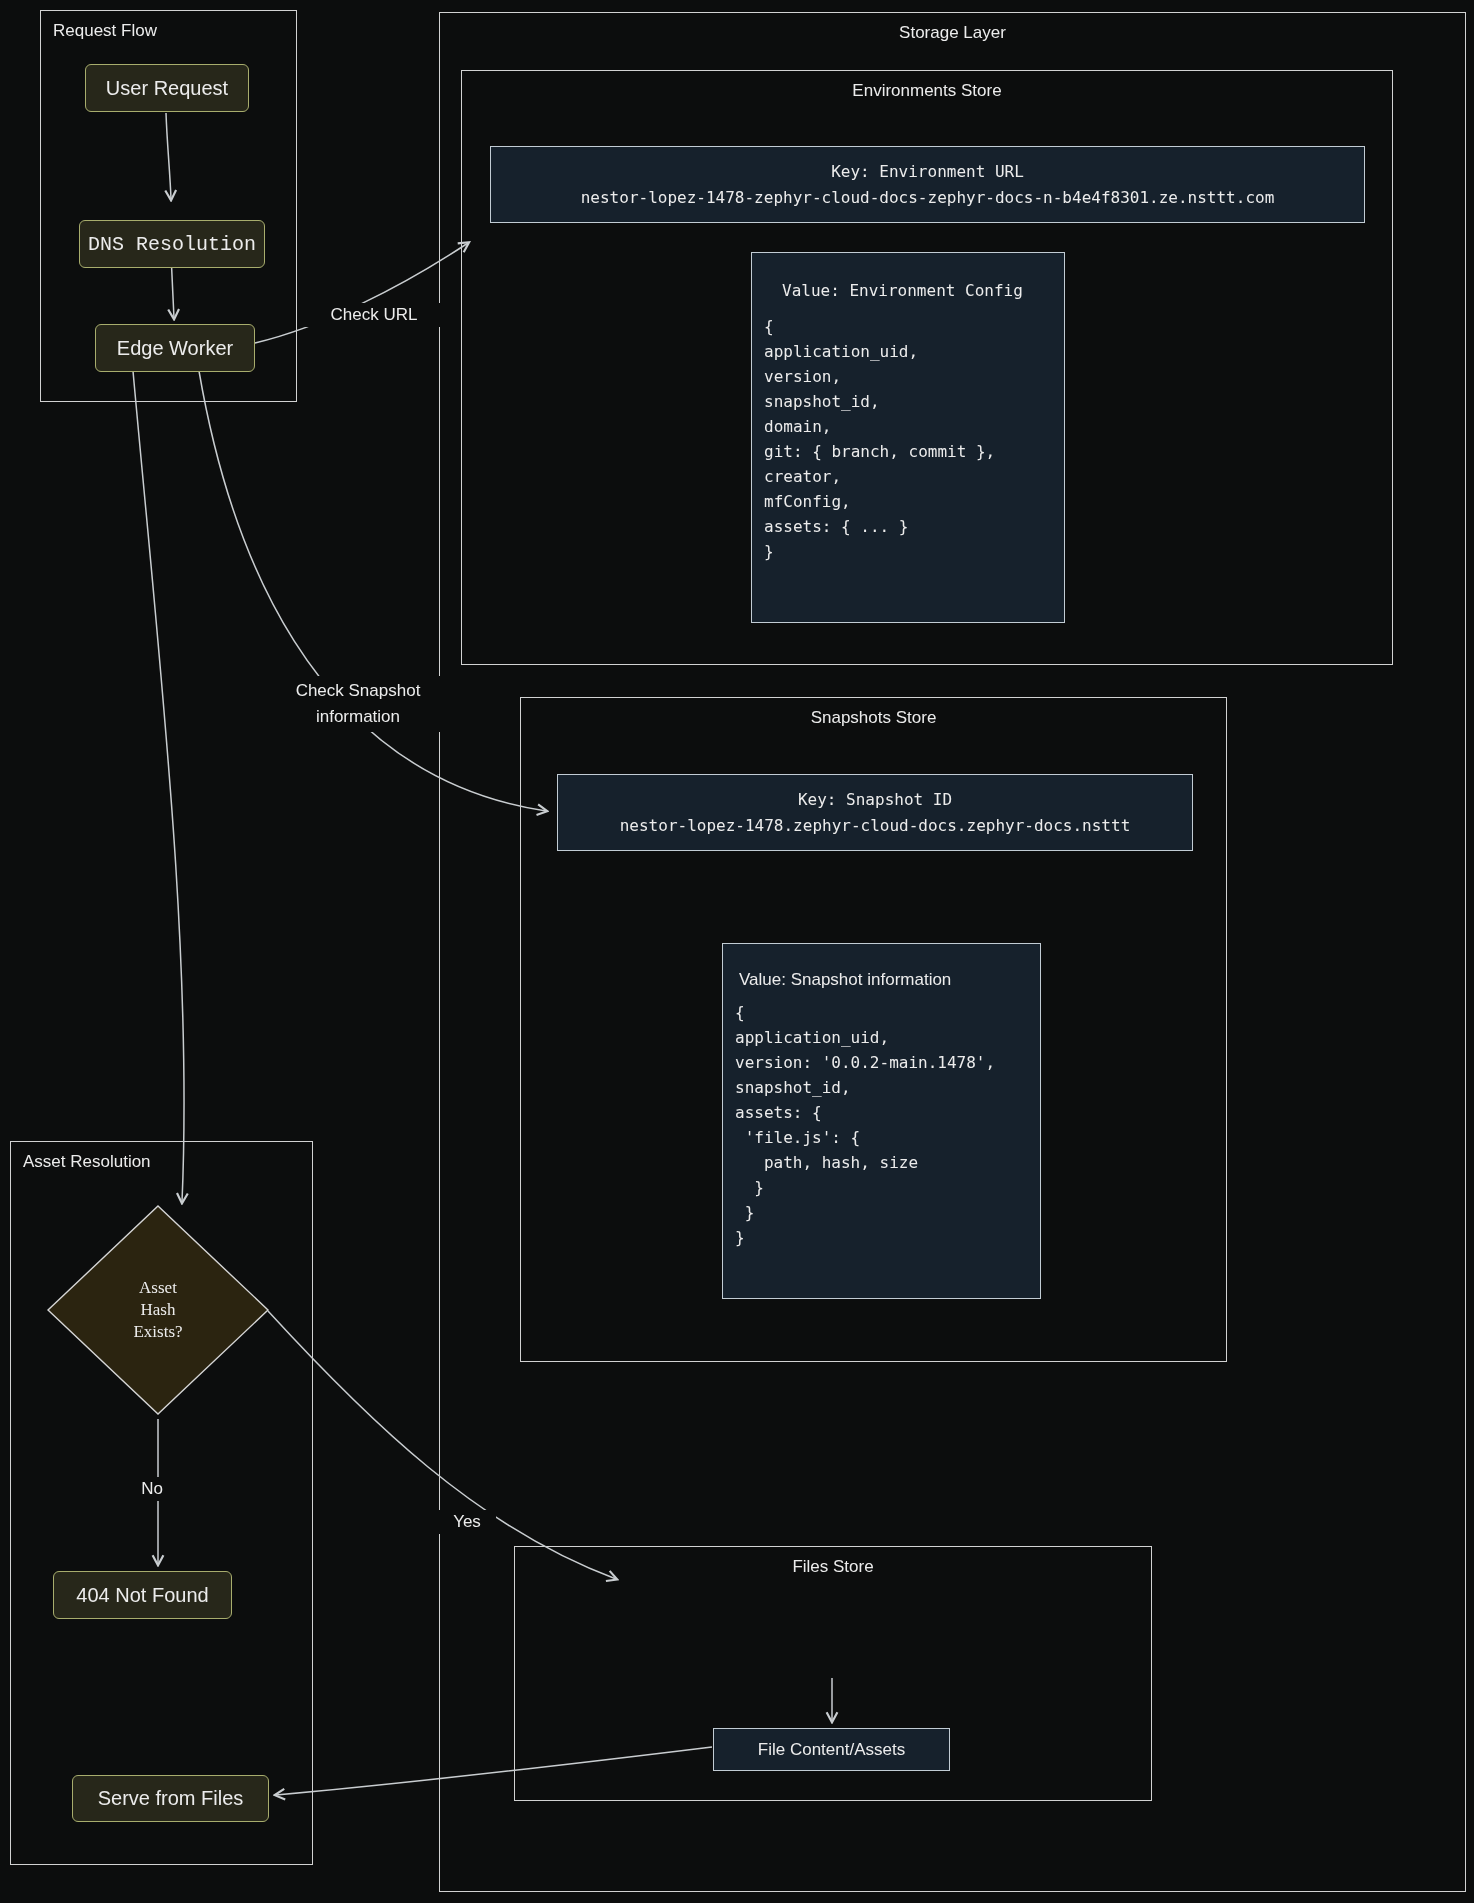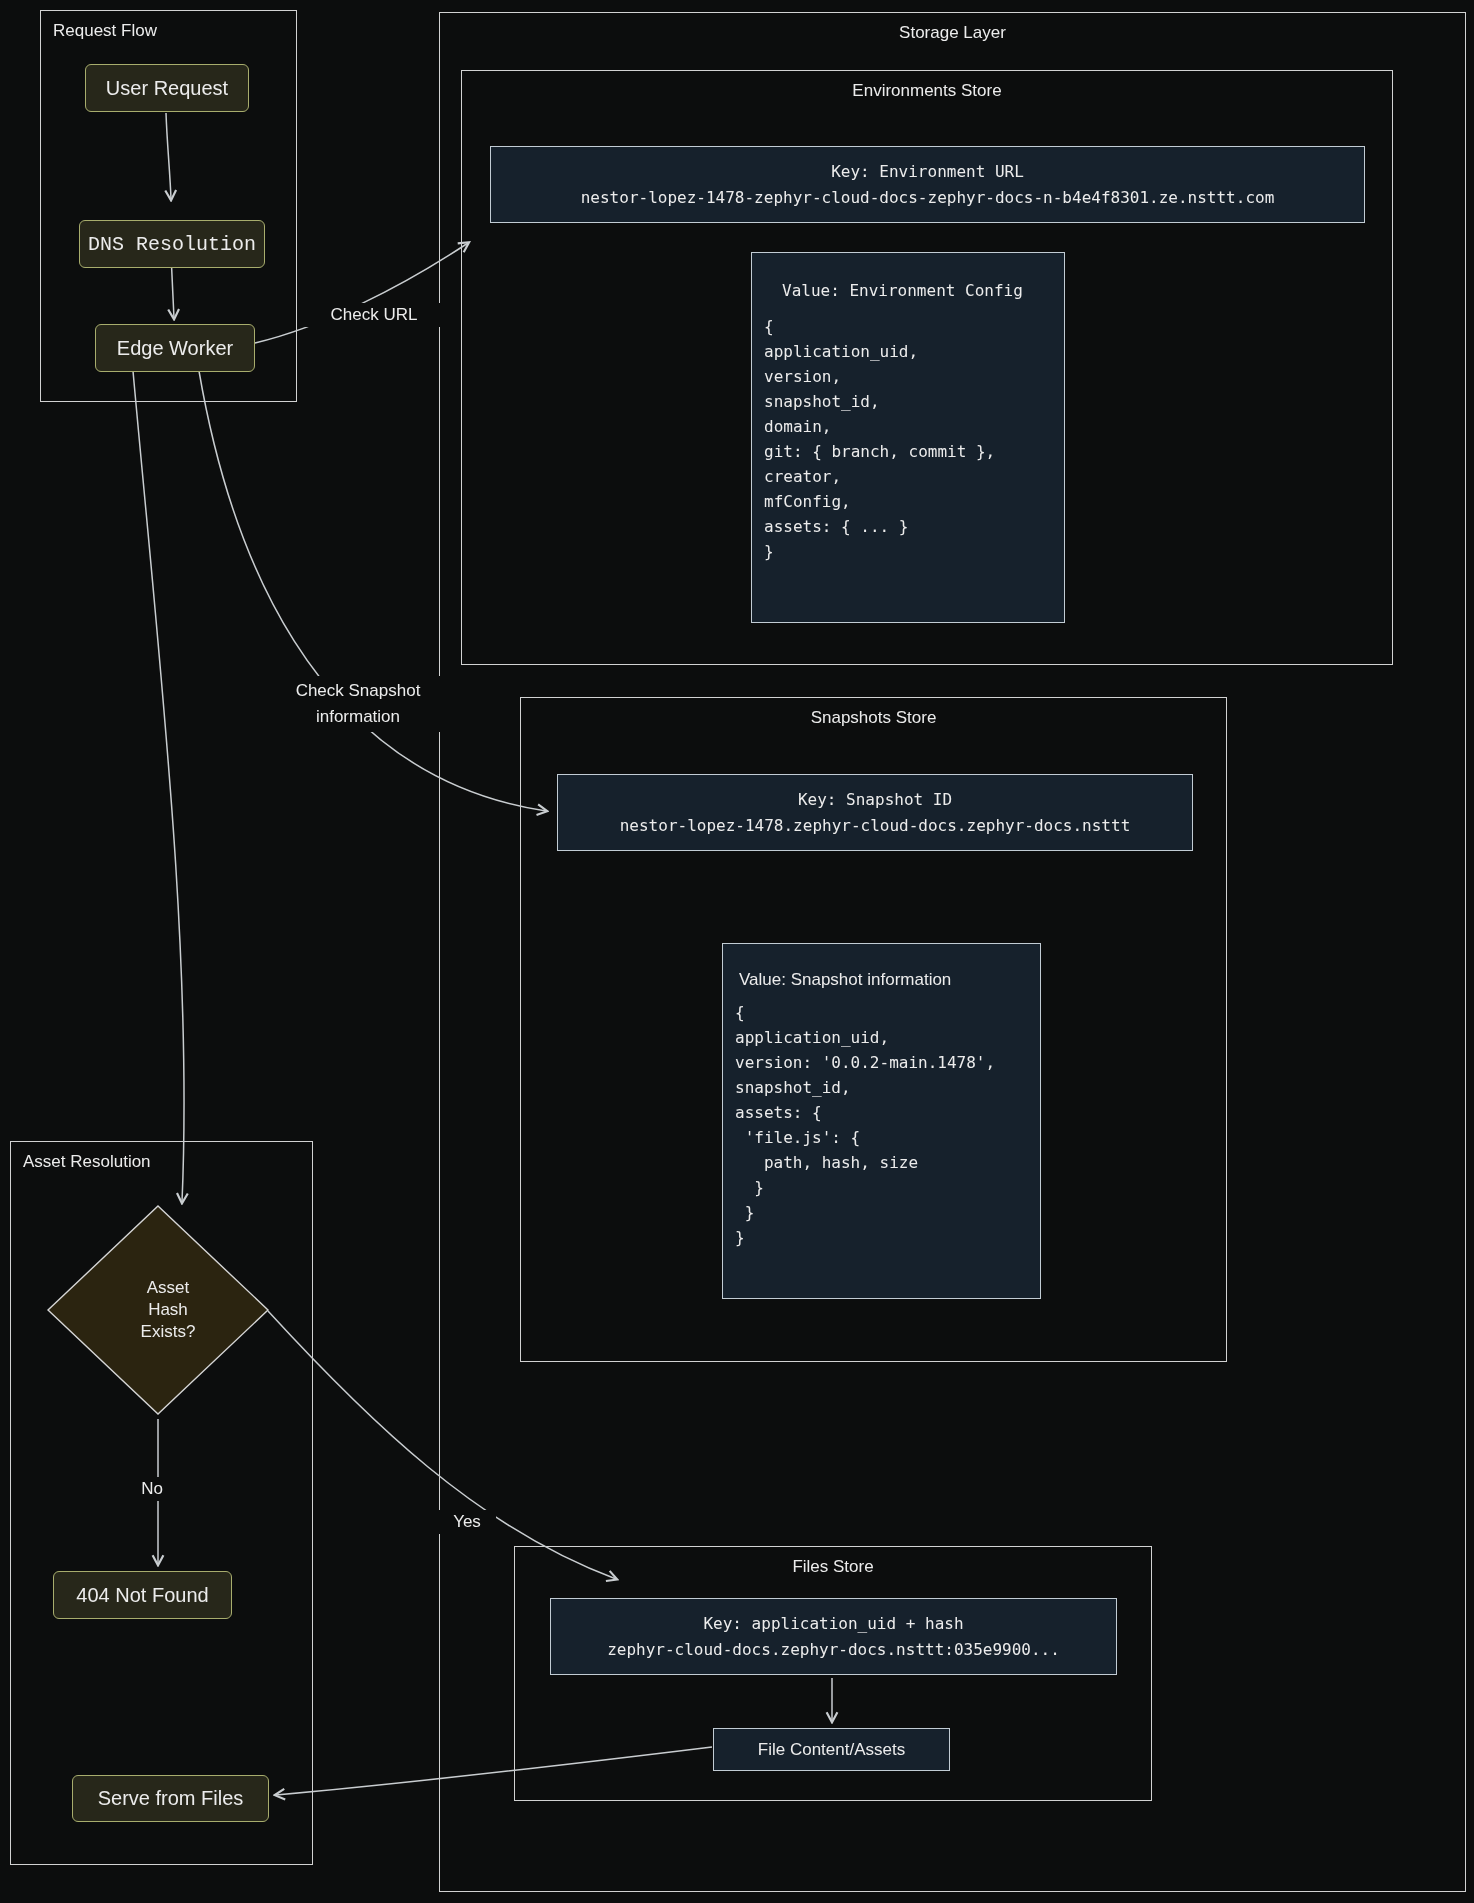--- a/index.html
+++ b/index.html
@@ -78,21 +78,21 @@
   .env-key{left:490px;top:146px;width:873px;height:75px;}
   .env-value{left:751px;top:252px;width:314px;height:371px;}
   .snap-store{left:520px;top:697px;width:705px;height:663px;}
   .snap-key{left:557px;top:774px;width:634px;height:75px;}
   .snap-value{left:710px;top:943px;width:319px;height:356px;margin-left:12px;}
   .files-store{left:514px;top:1546px;width:636px;height:253px;}
   .files-key{left:550px;top:1598px;width:565px;height:75px;}
   .file-content{left:713px;top:1728px;width:235px;height:41px;background:var(--kv-fill);border:1px solid var(--kv-border);display:flex;align-items:center;justify-content:center;font-size:17px;z-index:2;position:absolute;}
 
   .asset-container{left:10px;top:1141px;width:301px;height:722px;}
-  .decision-label{left:98px;top:1262px;width:140px;height:96px;}
+  .decision-label{left:88px;top:1262px;width:140px;height:96px;font-family:Liberation Serif, serif;}
   .node-404{left:53px;top:1571px;width:177px;height:46px;}
   .node-serve{left:72px;top:1775px;width:195px;height:45px;}
 
   .label-check-url{left:299px;top:303px;width:140px;}
   .label-check-snapshot{left:263px;top:676px;width:180px;line-height:26px;}
   .label-no{left:127px;top:1477px;width:40px;}
   .label-yes{left:438px;top:1510px;width:48px;}
 </style>
 </head>
 <body>
@@ -166,24 +166,20 @@
  'file.js': {
    path, hash, size
   }
  }
 }</pre>
   </div>
 
   <div class="container files-store">
     <div class="container-label centered">Files Store</div>
   </div>
-  <div class="kv kv-key files-key">
-    <div>Key: application_uid + hash</div>
-    <div>zephyr-cloud-docs.zephyr-docs.nsttt:035e9900...</div>
-  </div>
   <div class="file-content">File Content/Assets</div>
 
   <div class="container asset-container">
     <div class="container-label">Asset Resolution</div>
   </div>
   <div class="decision-label">Asset
 Hash
 Exists?</div>
   <div class="node node-404">404 Not Found</div>
   <div class="node node-serve">Serve from Files</div>

